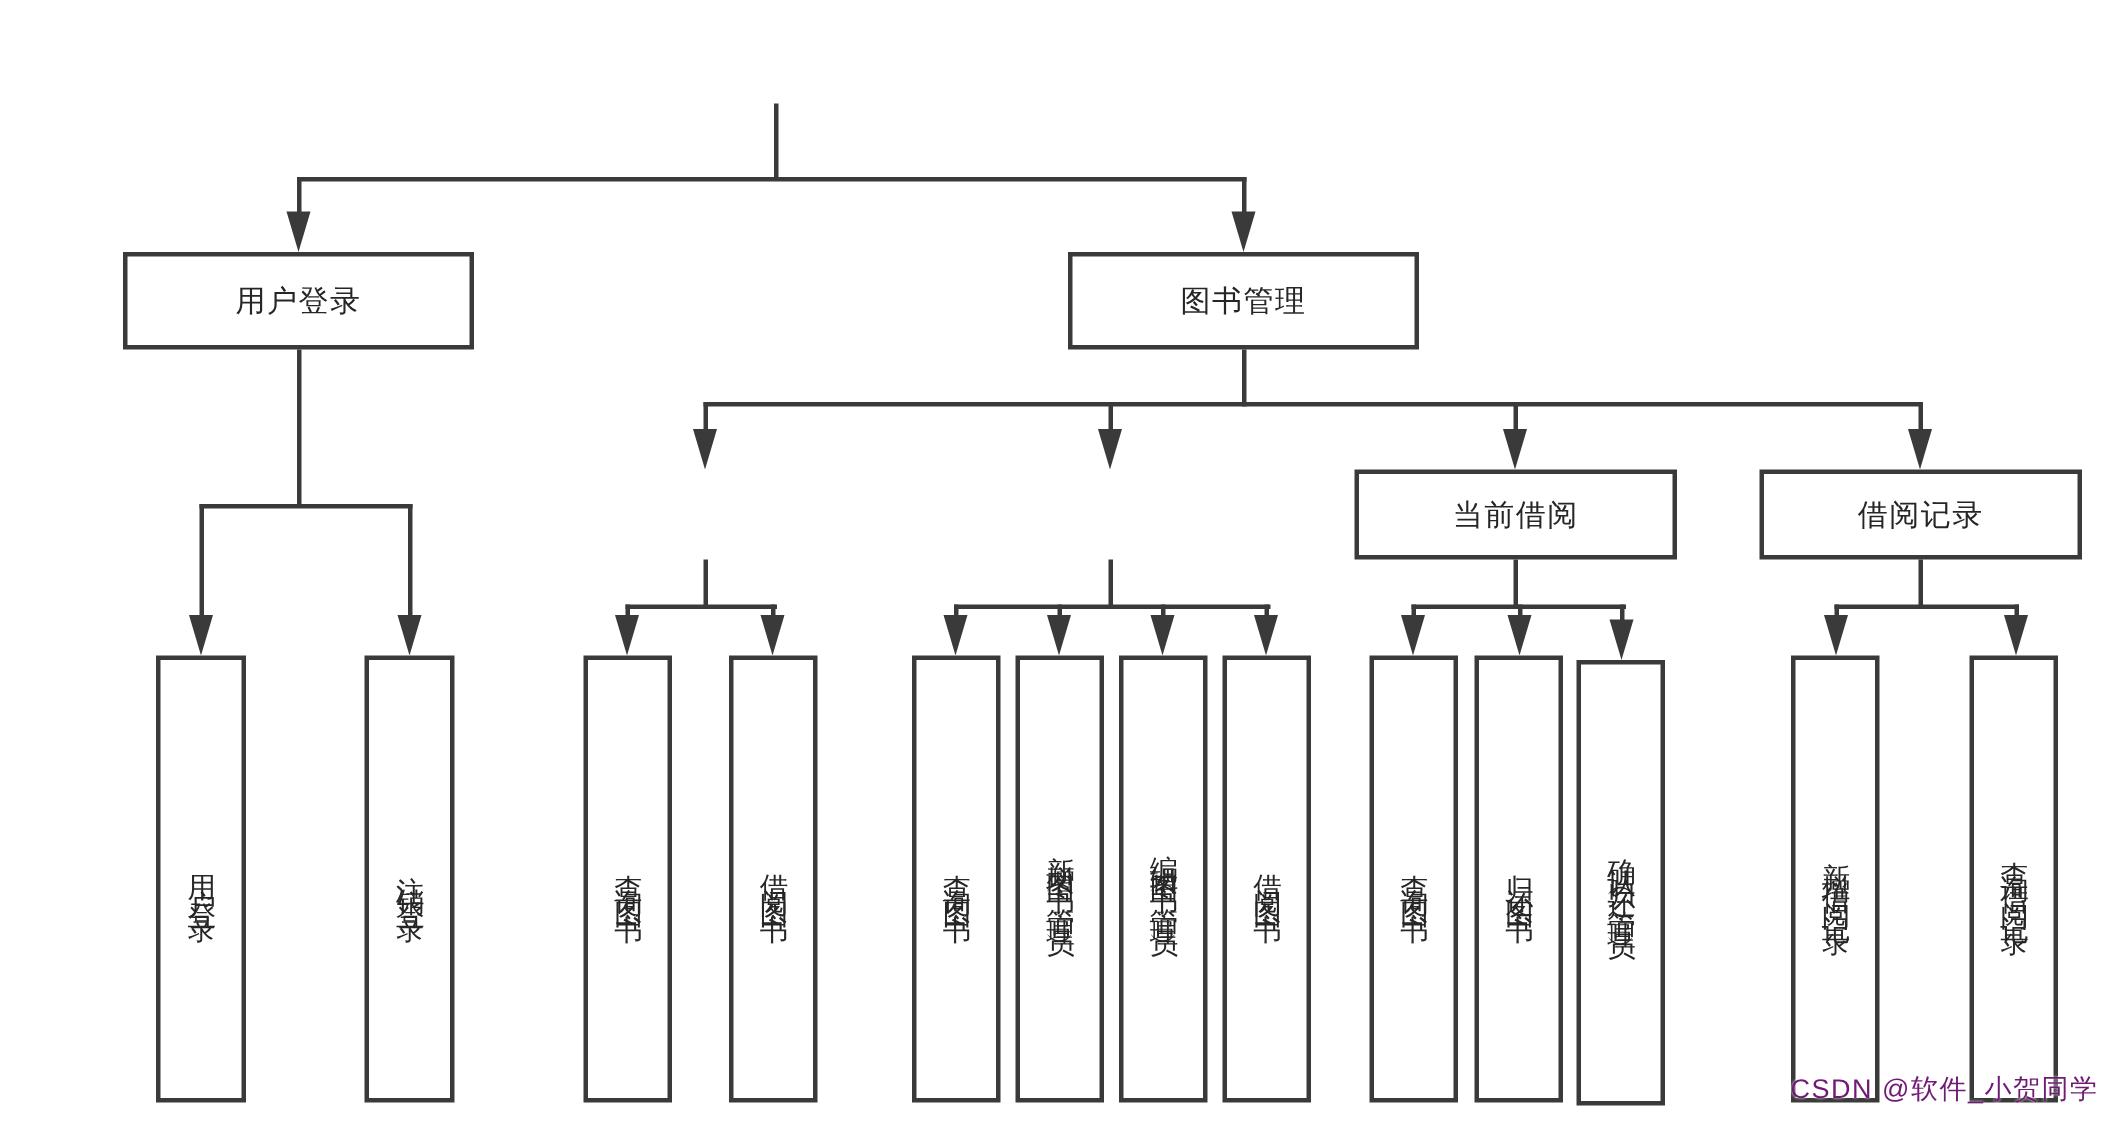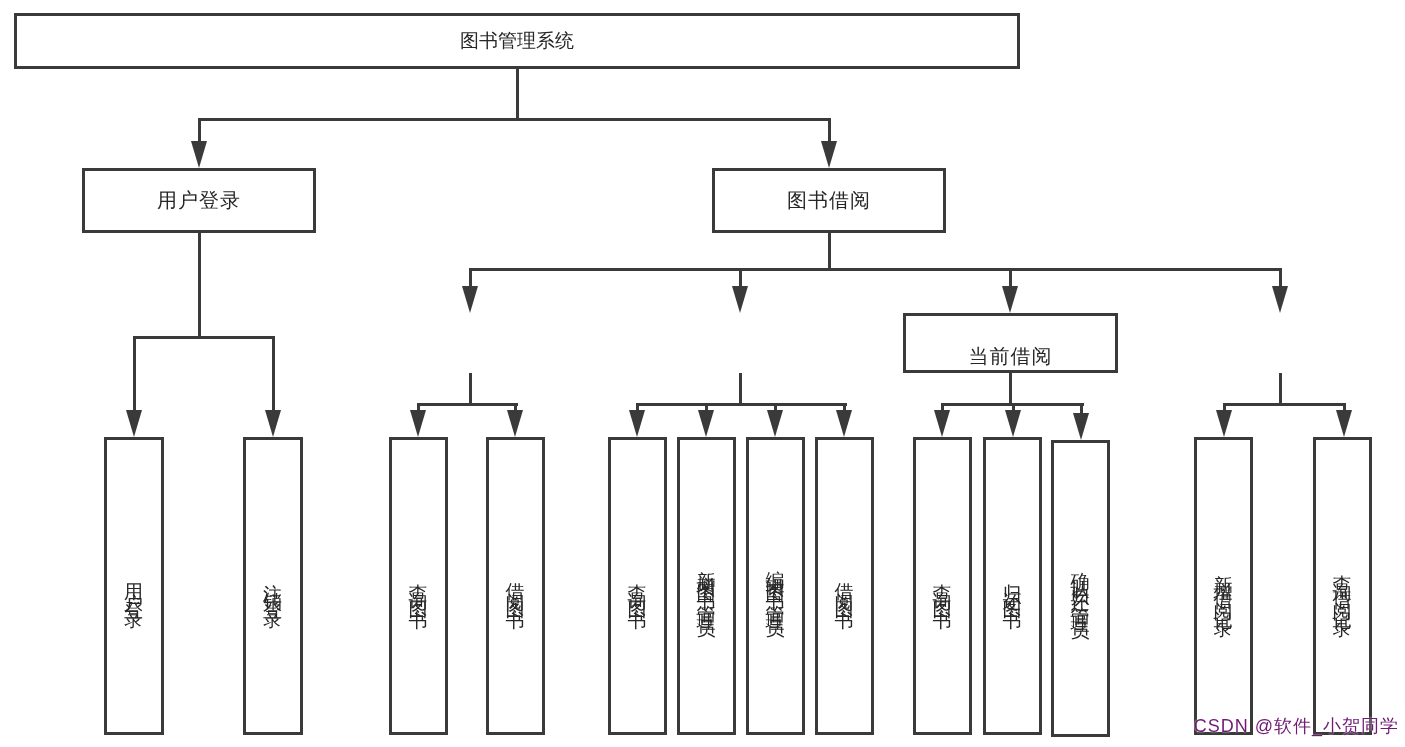--- a/index.html
+++ b/index.html
@@ -31,59 +31,59 @@
     position:absolute;right:6px;top:714px;
     font-size:18px;color:#701a75;letter-spacing:1px;white-space:nowrap;
     text-shadow:0 0 2px #ffffff;
   }
 </style>
 </head>
 <body>
 
 <div class="stage">
 
-  <div class="box" style="left:14px;top:13px;width:1006px;height:56px;">
-    <span class="root-label">图书管理系统</span>
-  </div>
 
   <div class="vline" style="left:516px;top:69px;height:51px;"></div>
   <div class="hline" style="left:198px;top:118px;width:633px;"></div>
 
   <div class="vline" style="left:198px;top:118px;height:26px;"></div>
   <div class="arrow" style="left:191px;top:141px;"></div>
   <div class="vline" style="left:828px;top:118px;height:26px;"></div>
   <div class="arrow" style="left:821px;top:141px;"></div>
 
   <div class="box" style="left:82px;top:168px;width:234px;height:65px;">
     <span class="h-label">用户登录</span>
   </div>
   <div class="box" style="left:712px;top:168px;width:234px;height:65px;">
-    <span class="h-label">图书借阅</span>
+    <span class="h-label">图书管理</span>
   </div>
 
   <div class="vline" style="left:198px;top:233px;height:103px;"></div>
   <div class="hline" style="left:133px;top:336px;width:142px;"></div>
   <div class="vline" style="left:133px;top:336px;height:76px;"></div>
   <div class="arrow" style="left:126px;top:410px;"></div>
   <div class="vline" style="left:272px;top:336px;height:76px;"></div>
   <div class="arrow" style="left:265px;top:410px;"></div>
 
   <div class="vline" style="left:828px;top:233px;height:38px;"></div>
   <div class="hline" style="left:469px;top:268px;width:813px;"></div>
   <div class="vline" style="left:469px;top:268px;height:20px;"></div>
   <div class="arrow" style="left:462px;top:286px;"></div>
   <div class="vline" style="left:739px;top:268px;height:20px;"></div>
   <div class="arrow" style="left:732px;top:286px;"></div>
   <div class="vline" style="left:1009px;top:268px;height:20px;"></div>
   <div class="arrow" style="left:1002px;top:286px;"></div>
   <div class="vline" style="left:1279px;top:268px;height:20px;"></div>
   <div class="arrow" style="left:1272px;top:286px;"></div>
 
-  <div class="box" style="left:903px;top:313px;width:215px;height:60px;align-items:flex-end;">
+  <div class="box" style="left:903px;top:313px;width:215px;height:60px;">
     <span class="h-label">当前借阅</span>
+  </div>
+  <div class="box" style="left:1173px;top:313px;width:215px;height:60px;">
+    <span class="h-label">借阅记录</span>
   </div>
 
   <div class="vline" style="left:469px;top:373px;height:33px;"></div>
   <div class="hline" style="left:417px;top:403px;width:101px;"></div>
   <div class="vline" style="left:739px;top:373px;height:33px;"></div>
   <div class="hline" style="left:636px;top:403px;width:211px;"></div>
   <div class="vline" style="left:1009px;top:373px;height:33px;"></div>
   <div class="hline" style="left:941px;top:403px;width:143px;"></div>
   <div class="vline" style="left:1279px;top:373px;height:33px;"></div>
   <div class="hline" style="left:1223px;top:403px;width:123px;"></div>

